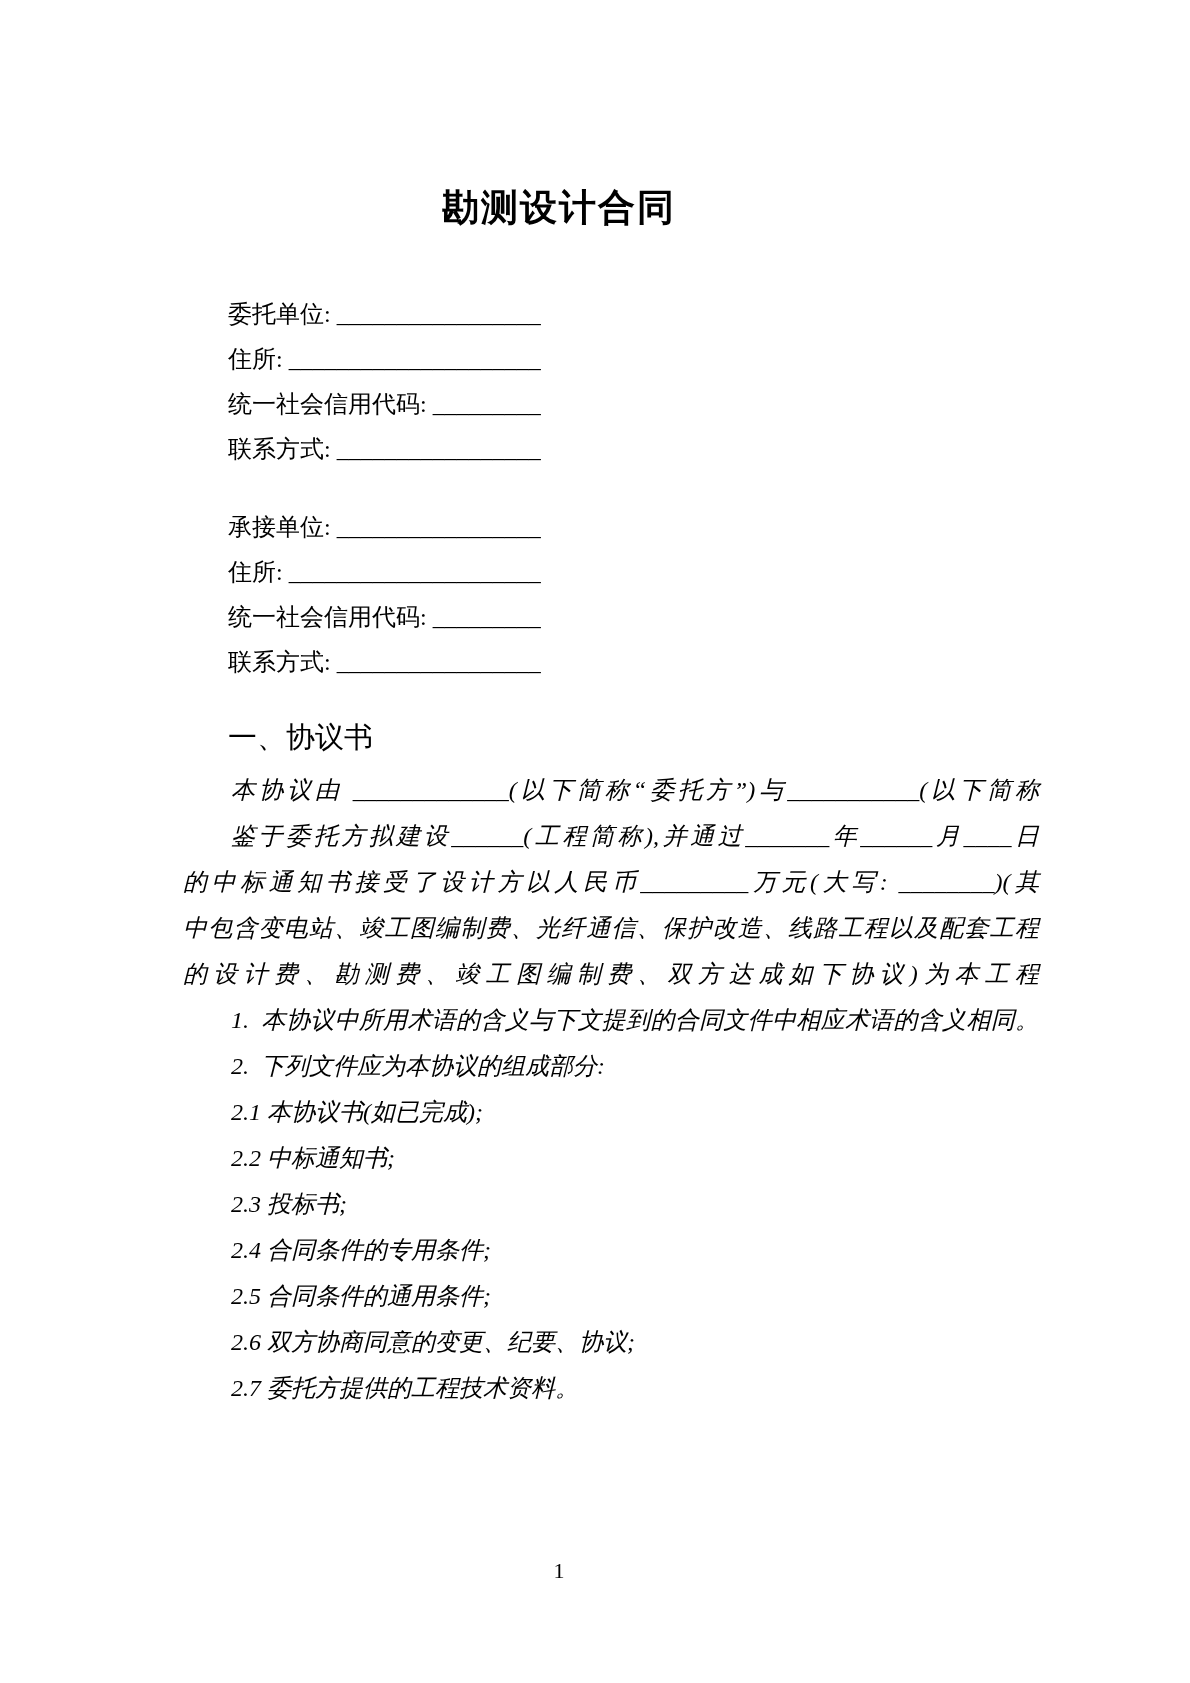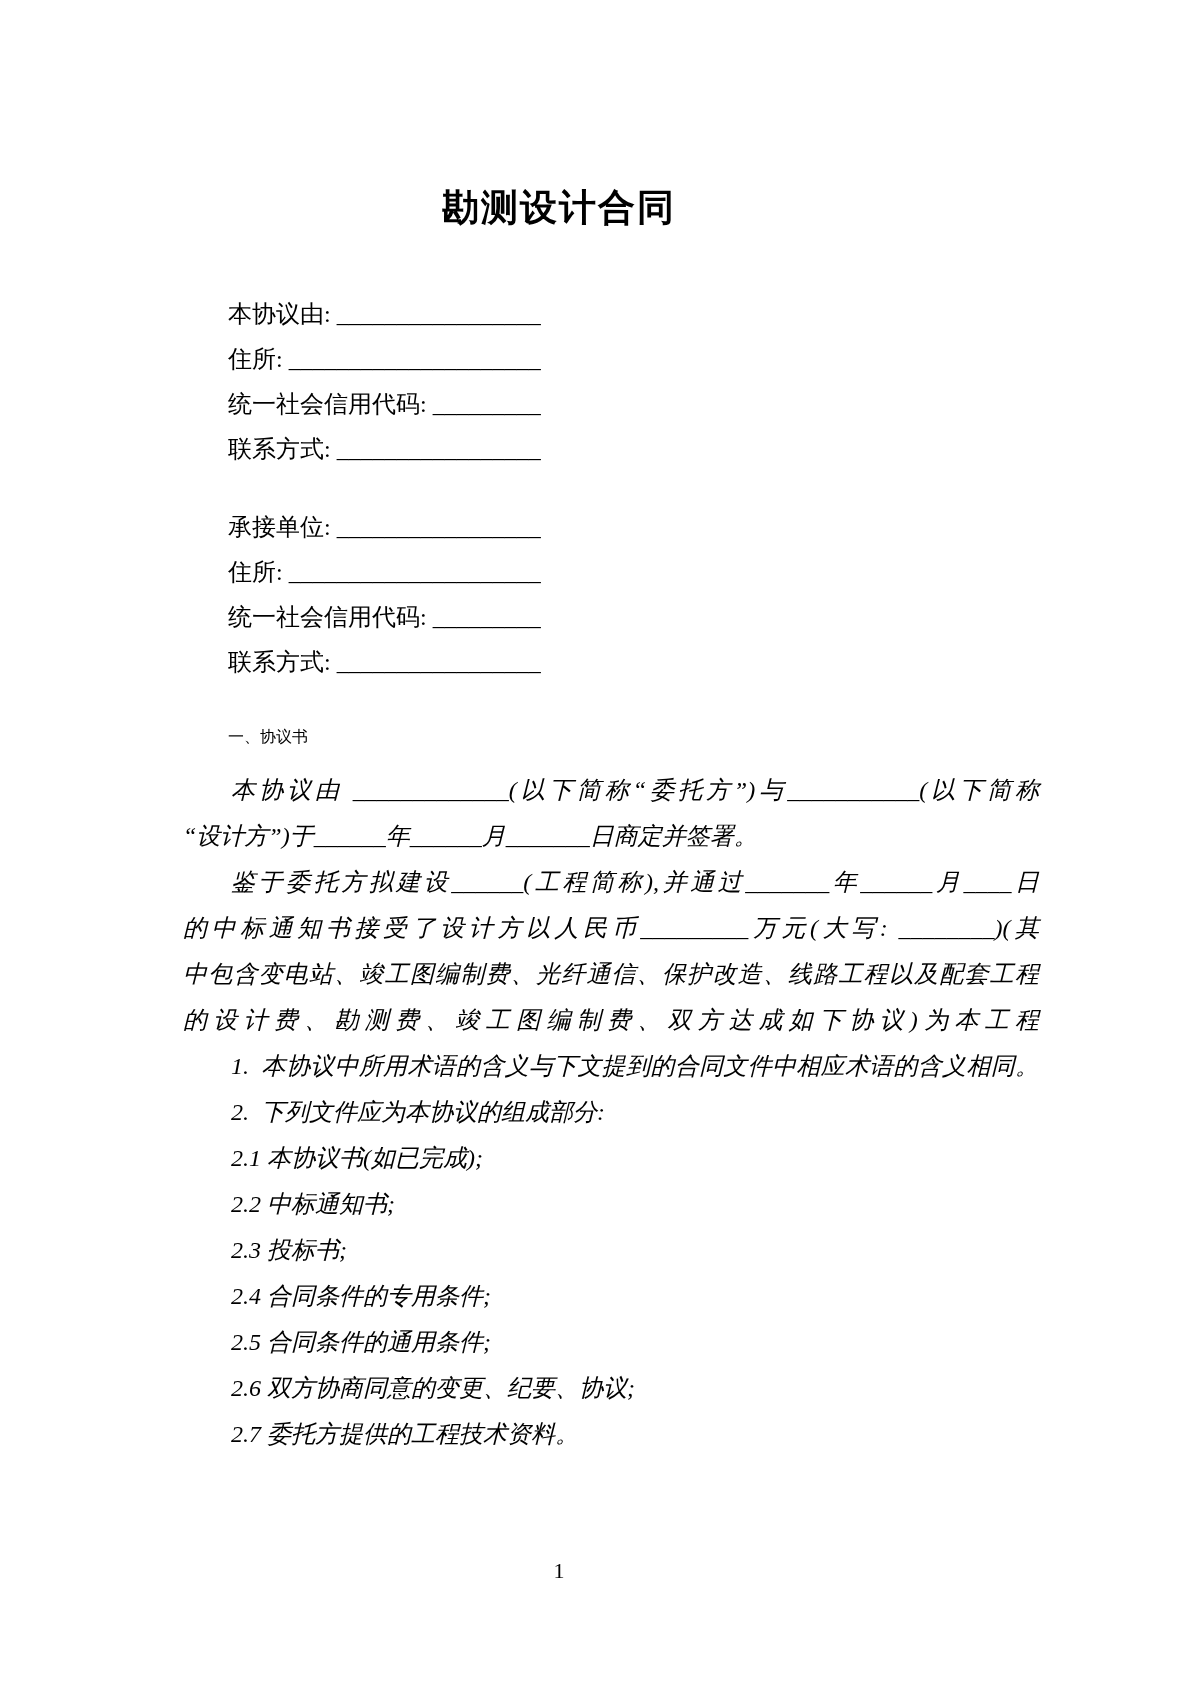--- a/index.html
+++ b/index.html
@@ -40,21 +40,21 @@
     padding-left: 45px;
     white-space: pre-wrap;
   }
   .block-gap {
     height: 33px;
   }
   .heading-gap {
     height: 29px;
   }
   .agreement-heading {
-    font-size: 16px;
+    font-size: 29px;
     line-height: 46px;
     padding-left: 45px;
     white-space: pre-wrap;
   }
   .body-gap {
     height: 7px;
   }
   .agr-line {
     font-size: 24px;
     line-height: 46px;
@@ -81,21 +81,21 @@
 </head>
 <body>
 
 <div class="page">
 
   <div class="doc-title">勘测设计合同</div>
 
   <div class="content">
 
     <div class="party-block">
-      <div class="form-line">本协议由: _________________</div>
+      <div class="form-line">委托单位: _________________</div>
       <div class="form-line">住所: _____________________</div>
       <div class="form-line">统一社会信用代码: _________</div>
       <div class="form-line">联系方式: _________________</div>
     </div>
 
     <div class="block-gap"></div>
 
     <div class="party-block">
       <div class="form-line">承接单位: _________________</div>
       <div class="form-line">住所: _____________________</div>
@@ -103,21 +103,20 @@
       <div class="form-line">联系方式: _________________</div>
     </div>
 
     <div class="heading-gap"></div>
 
     <div class="agreement-heading">一、协议书</div>
 
     <div class="body-gap"></div>
 
     <div class="agr-line indent fill">本协议由 _____________(以下简称“委托方”)与___________(以下简称</div>
-    <div class="agr-line">“设计方”)于______年______月_______日商定并签署。</div>
     <div class="agr-line indent fill">鉴于委托方拟建设______(工程简称),并通过_______年______月____日</div>
     <div class="agr-line fill">的中标通知书接受了设计方以人民币_________万元(大写: ________)(其</div>
     <div class="agr-line fill">中包含变电站、竣工图编制费、光纤通信、保护改造、线路工程以及配套工程</div>
     <div class="agr-line fill">的设计费、勘测费、竣工图编制费、双方达成如下协议)为本工程</div>
     <div class="agr-line indent fill">1.  本协议中所用术语的含义与下文提到的合同文件中相应术语的含义相同。</div>
     <div class="agr-line indent">2.  下列文件应为本协议的组成部分:</div>
     <div class="agr-line indent">2.1 本协议书(如已完成);</div>
     <div class="agr-line indent">2.2 中标通知书;</div>
     <div class="agr-line indent">2.3 投标书;</div>
     <div class="agr-line indent">2.4 合同条件的专用条件;</div>

